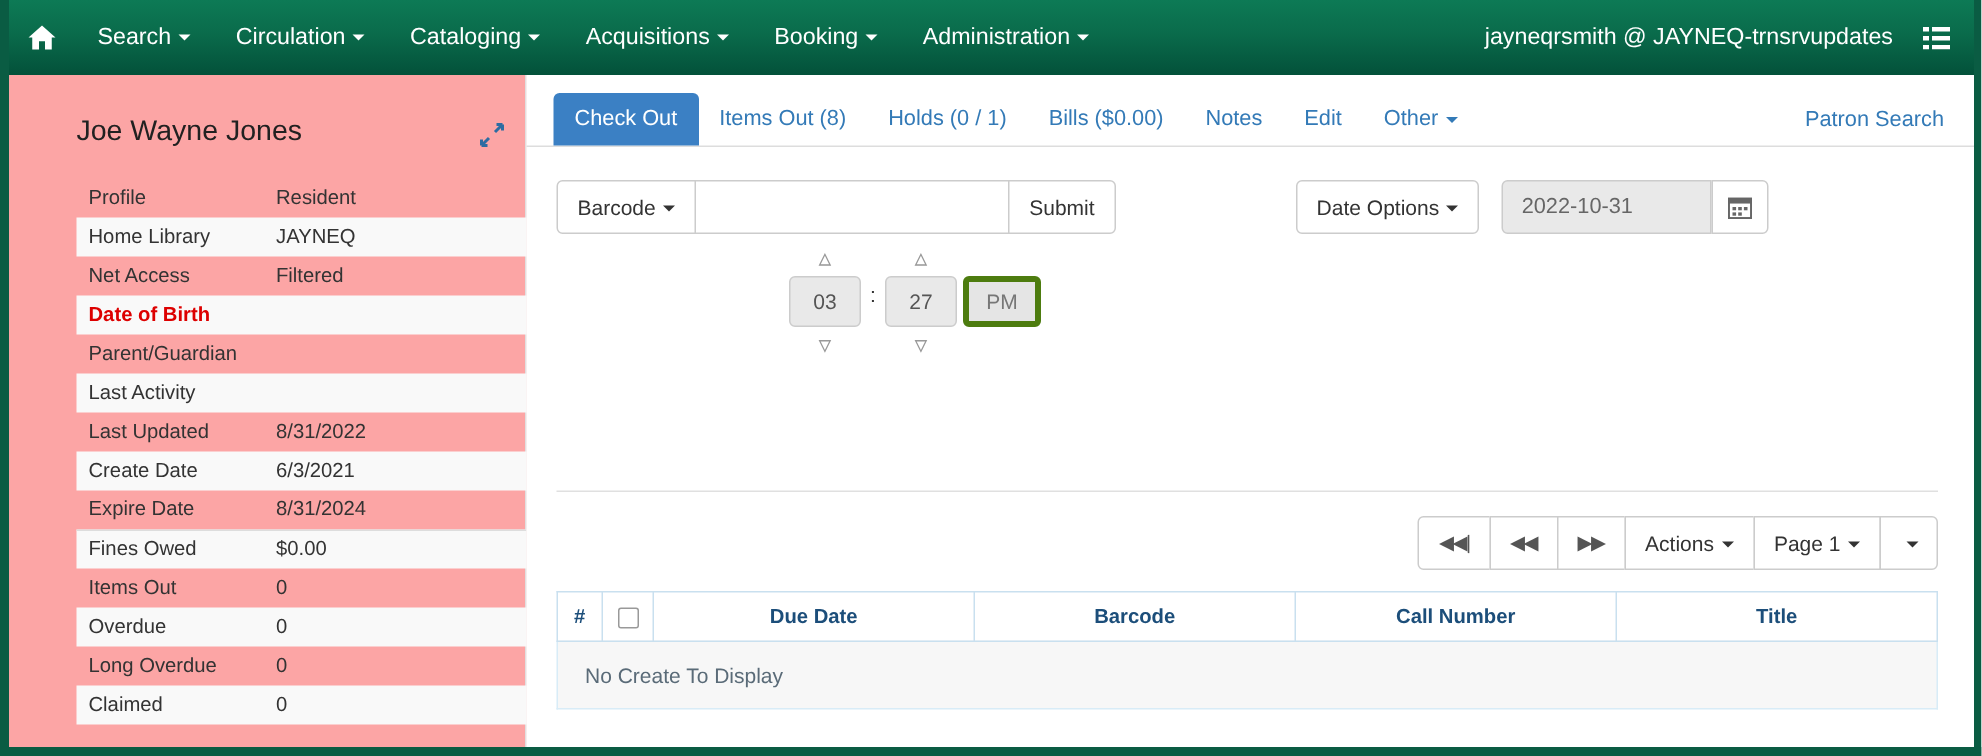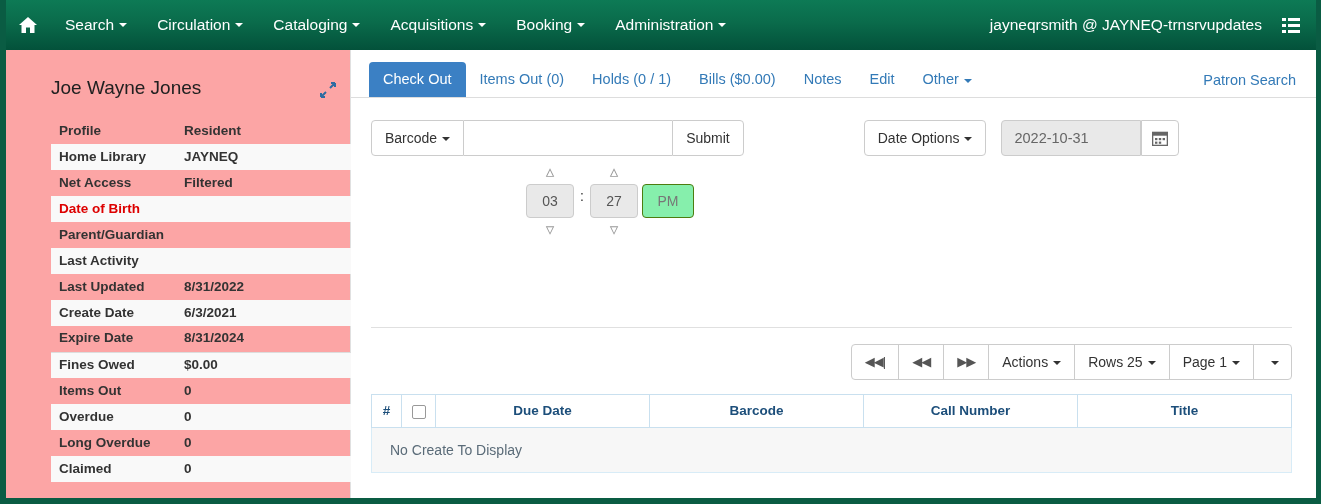--- a/index.html
+++ b/index.html
@@ -105,21 +105,20 @@
     margin-left: 45px;
     border-collapse: collapse;
     font-size: 13.5px;
   }
   .summary-table tr { height: 26px; }
   .summary-table td {
     padding: 4px 6px 4px 8px;
     color: #333333;
     vertical-align: middle;
     line-height: 1.1;
-    font-weight: bold;
   }
   .summary-table tr.alt { background: #f9f9f9; }
   .summary-table td.lbl { width: 125px; }
   .summary-table td.val { color: #333333; }
   .summary-table tr.alert td.lbl { color: #dd0000; font-weight: bold; }
   .summary-table tr.group-end td { border-bottom: 1px solid #dddddd; }
 
   
   .main {
     flex: 1 1 auto;
@@ -253,22 +252,22 @@
     text-align: center;
     color: #333333;
     font-size: 14px;
     margin-top: 26px;
   }
   .tp-ampm {
     margin-top: 22px;
     margin-left: 1px;
     height: 34px;
     width: 52px;
-    background: #86efac;
-    border: 1px solid #4d7c0f;
+    background: #e5e5e5;
+    border: 4px solid #4d7c0f;
     border-radius: 4px;
     font-size: 14px;
     color: #777777;
     cursor: pointer;
     font-family: "Liberation Sans", sans-serif;
   }
 
   
   .grid-area { position: absolute; left: 20px; right: 24px; top: 277px; }
   .grid-hr { border: none; border-top: 1px solid #e0e0e0; margin: 0 0 16px 0; }
@@ -439,21 +438,21 @@
             <td class="val">0</td>
           </tr>
         </tbody>
       </table>
     </div>
 
     <div class="main">
 
       <div class="tabbar">
         <div class="tab active"><span>Check Out</span></div>
-        <div class="tab"><span>Items Out (0)</span></div>
+        <div class="tab"><span>Items Out (8)</span></div>
         <div class="tab"><span>Holds (0 / 1)</span></div>
         <div class="tab"><span>Bills ($0.00)</span></div>
         <div class="tab"><span>Notes</span></div>
         <div class="tab"><span>Edit</span></div>
         <div class="tab"><span>Other</span><i class="caret"></i></div>
         <div class="patron-search-link">Patron Search</div>
       </div>
 
       <div class="checkout-body">
         <div class="row-controls">
@@ -503,21 +502,20 @@
 
       <div class="grid-area">
         <hr class="grid-hr">
 
         <div class="grid-toolbar">
           <div class="btn-group">
             <button class="btn btn-ico">◀◀|</button>
             <button class="btn btn-ico">◀◀</button>
             <button class="btn btn-ico">▶▶</button>
             <button class="btn"><span>Actions</span><i class="caret"></i></button>
-            <button class="btn"><span>Rows 25</span><i class="caret"></i></button>
             <button class="btn"><span>Page 1</span><i class="caret"></i></button>
             <button class="btn btn-caret-only"><i class="caret"></i></button>
           </div>
         </div>
 
         <table class="grid">
           <thead>
             <tr>
               <th class="col-num">#</th>
               <th class="col-chk">

